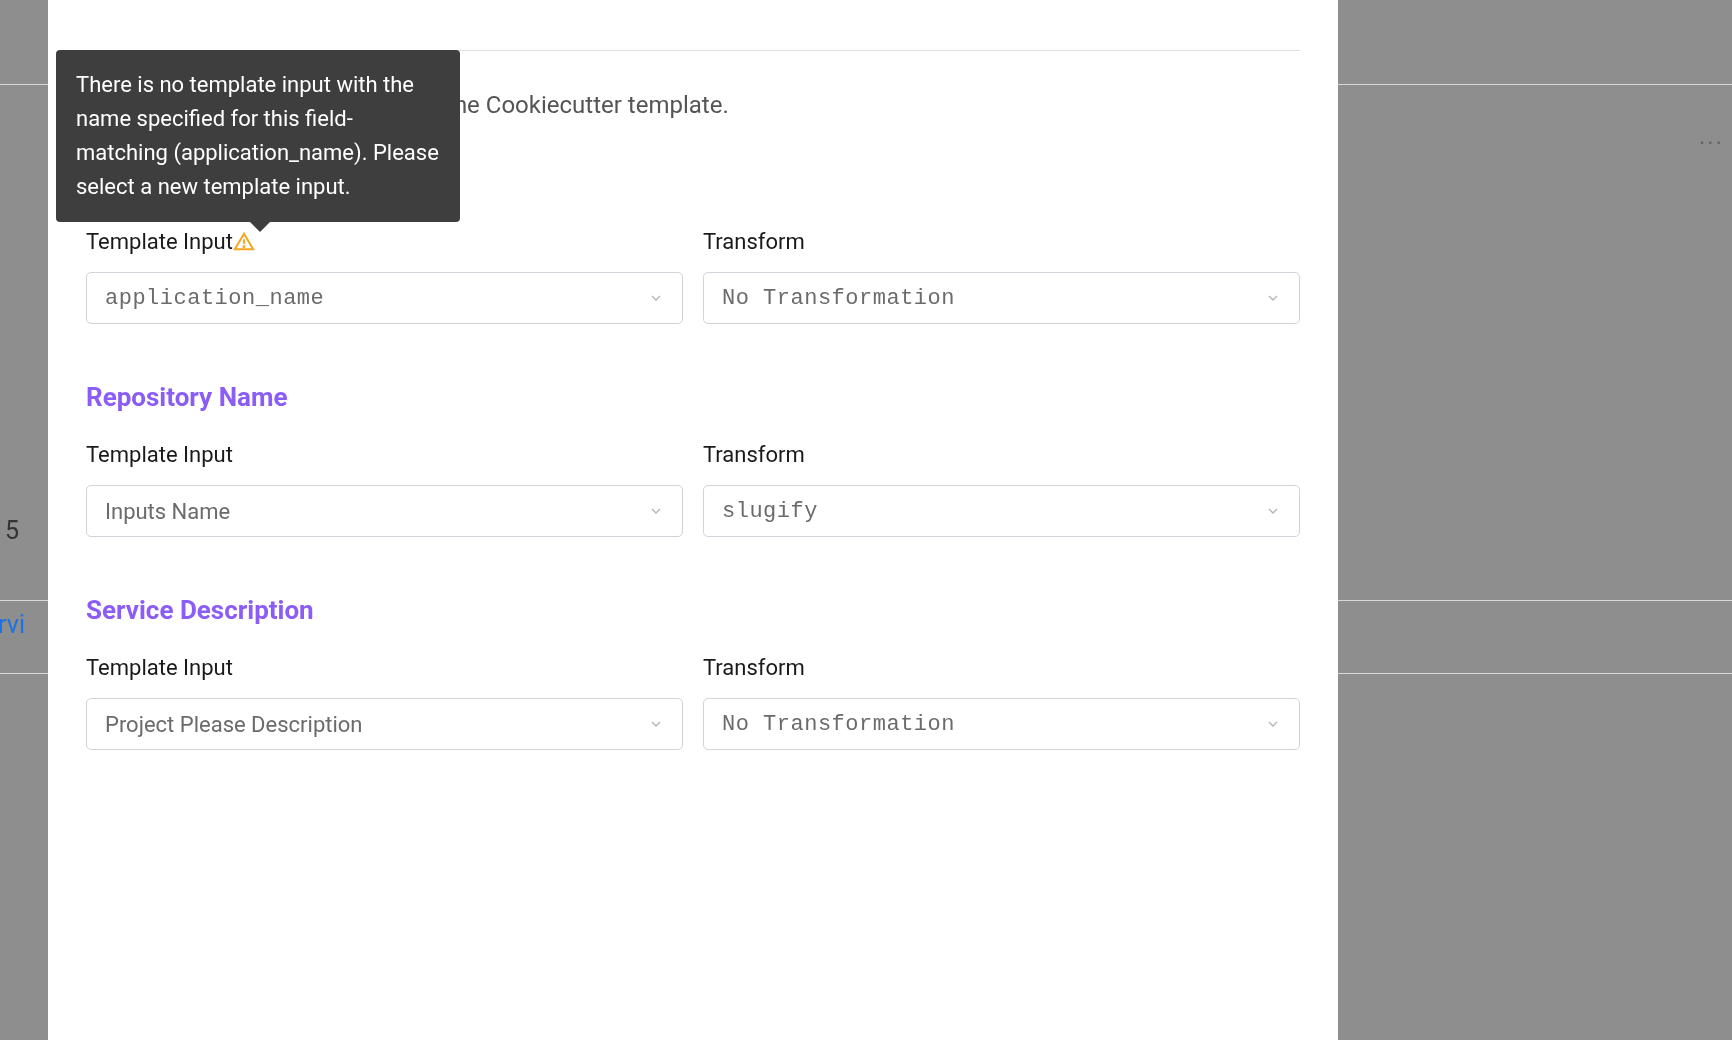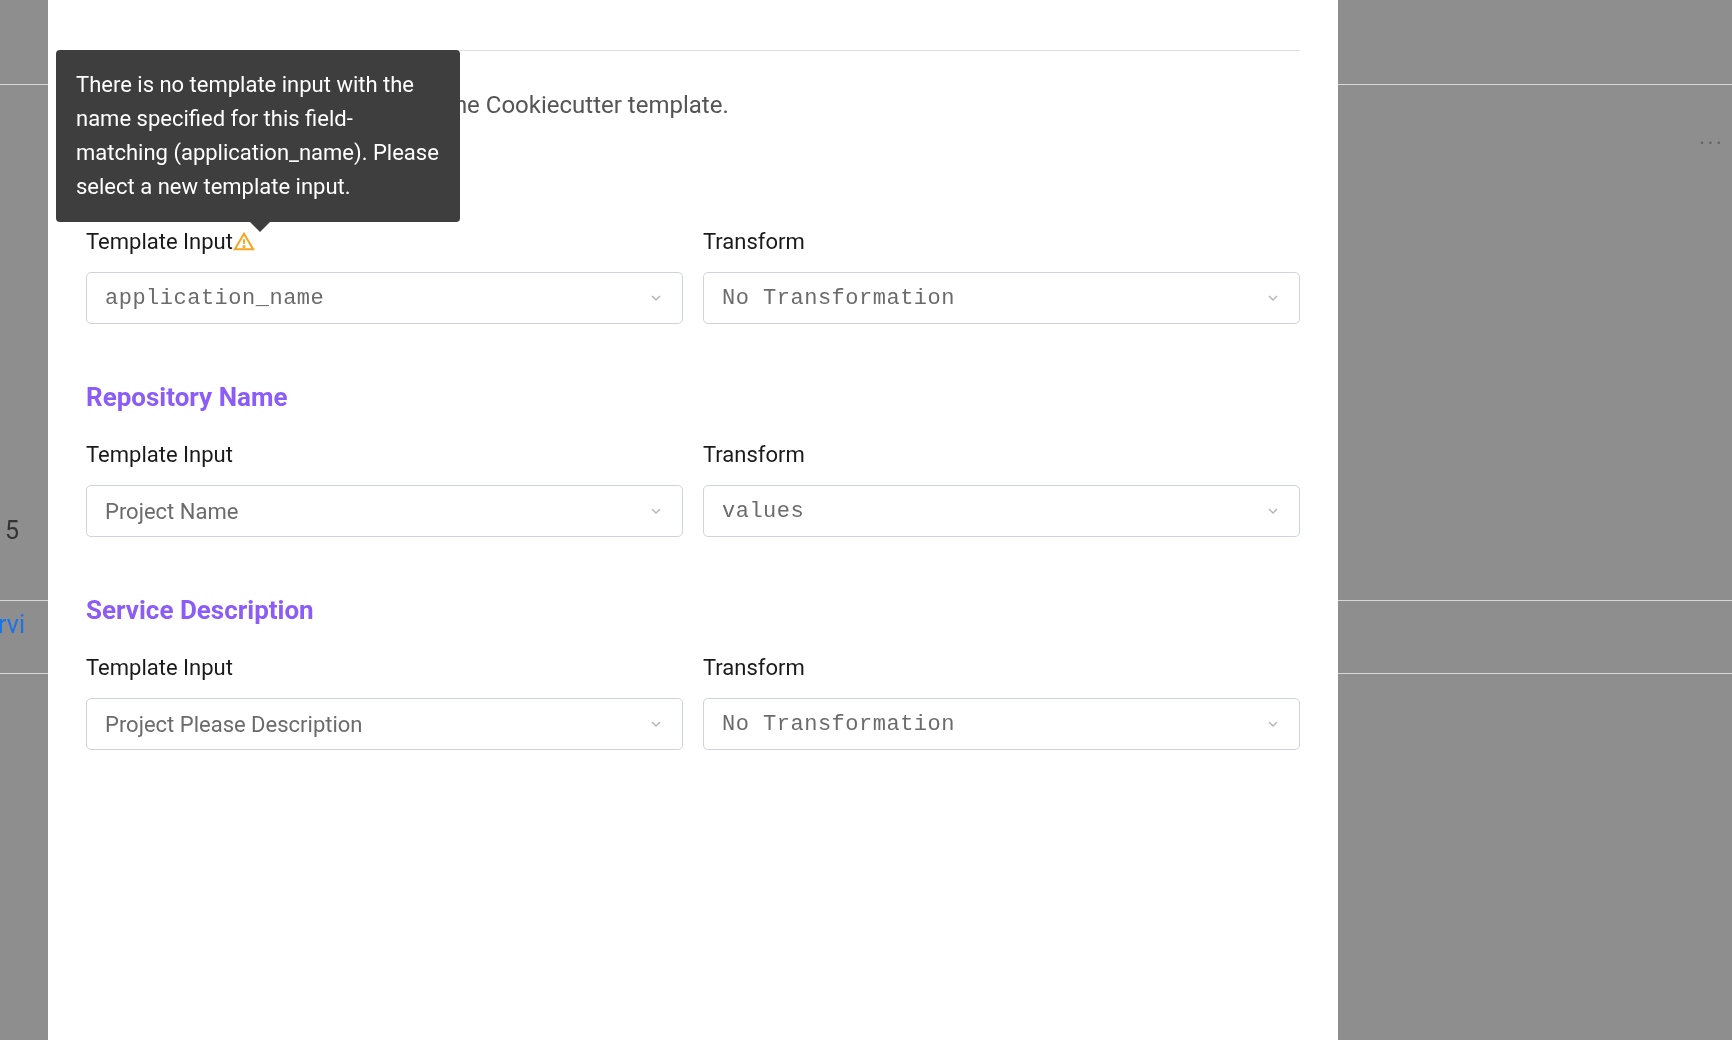--- a/index.html
+++ b/index.html
@@ -260,34 +260,34 @@
   </div>
 
   <div class="field-group">
     <div class="group-title">Repository Name</div>
     <div class="field-row">
       <div class="field-col">
         <div class="field-label">
           <span>Template Input</span>
         </div>
         <div class="select">
-          <span class="select-value">Project Name</span>
+          <span class="select-value">Inputs Name</span>
           <span class="chevron">
             <svg viewBox="0 0 24 24" fill="none" stroke="#b4b4b4" stroke-width="2">
                 <polyline points="6 9 12 15 18 9"></polyline>
               </svg>
           </span>
         </div>
       </div>
       <div class="field-col">
         <div class="field-label">
           <span>Transform</span>
         </div>
         <div class="select">
-          <span class="select-value mono">values</span>
+          <span class="select-value mono">slugify</span>
           <span class="chevron">
             <svg viewBox="0 0 24 24" fill="none" stroke="#b4b4b4" stroke-width="2">
                 <polyline points="6 9 12 15 18 9"></polyline>
               </svg>
           </span>
         </div>
       </div>
     </div>
   </div>
 

